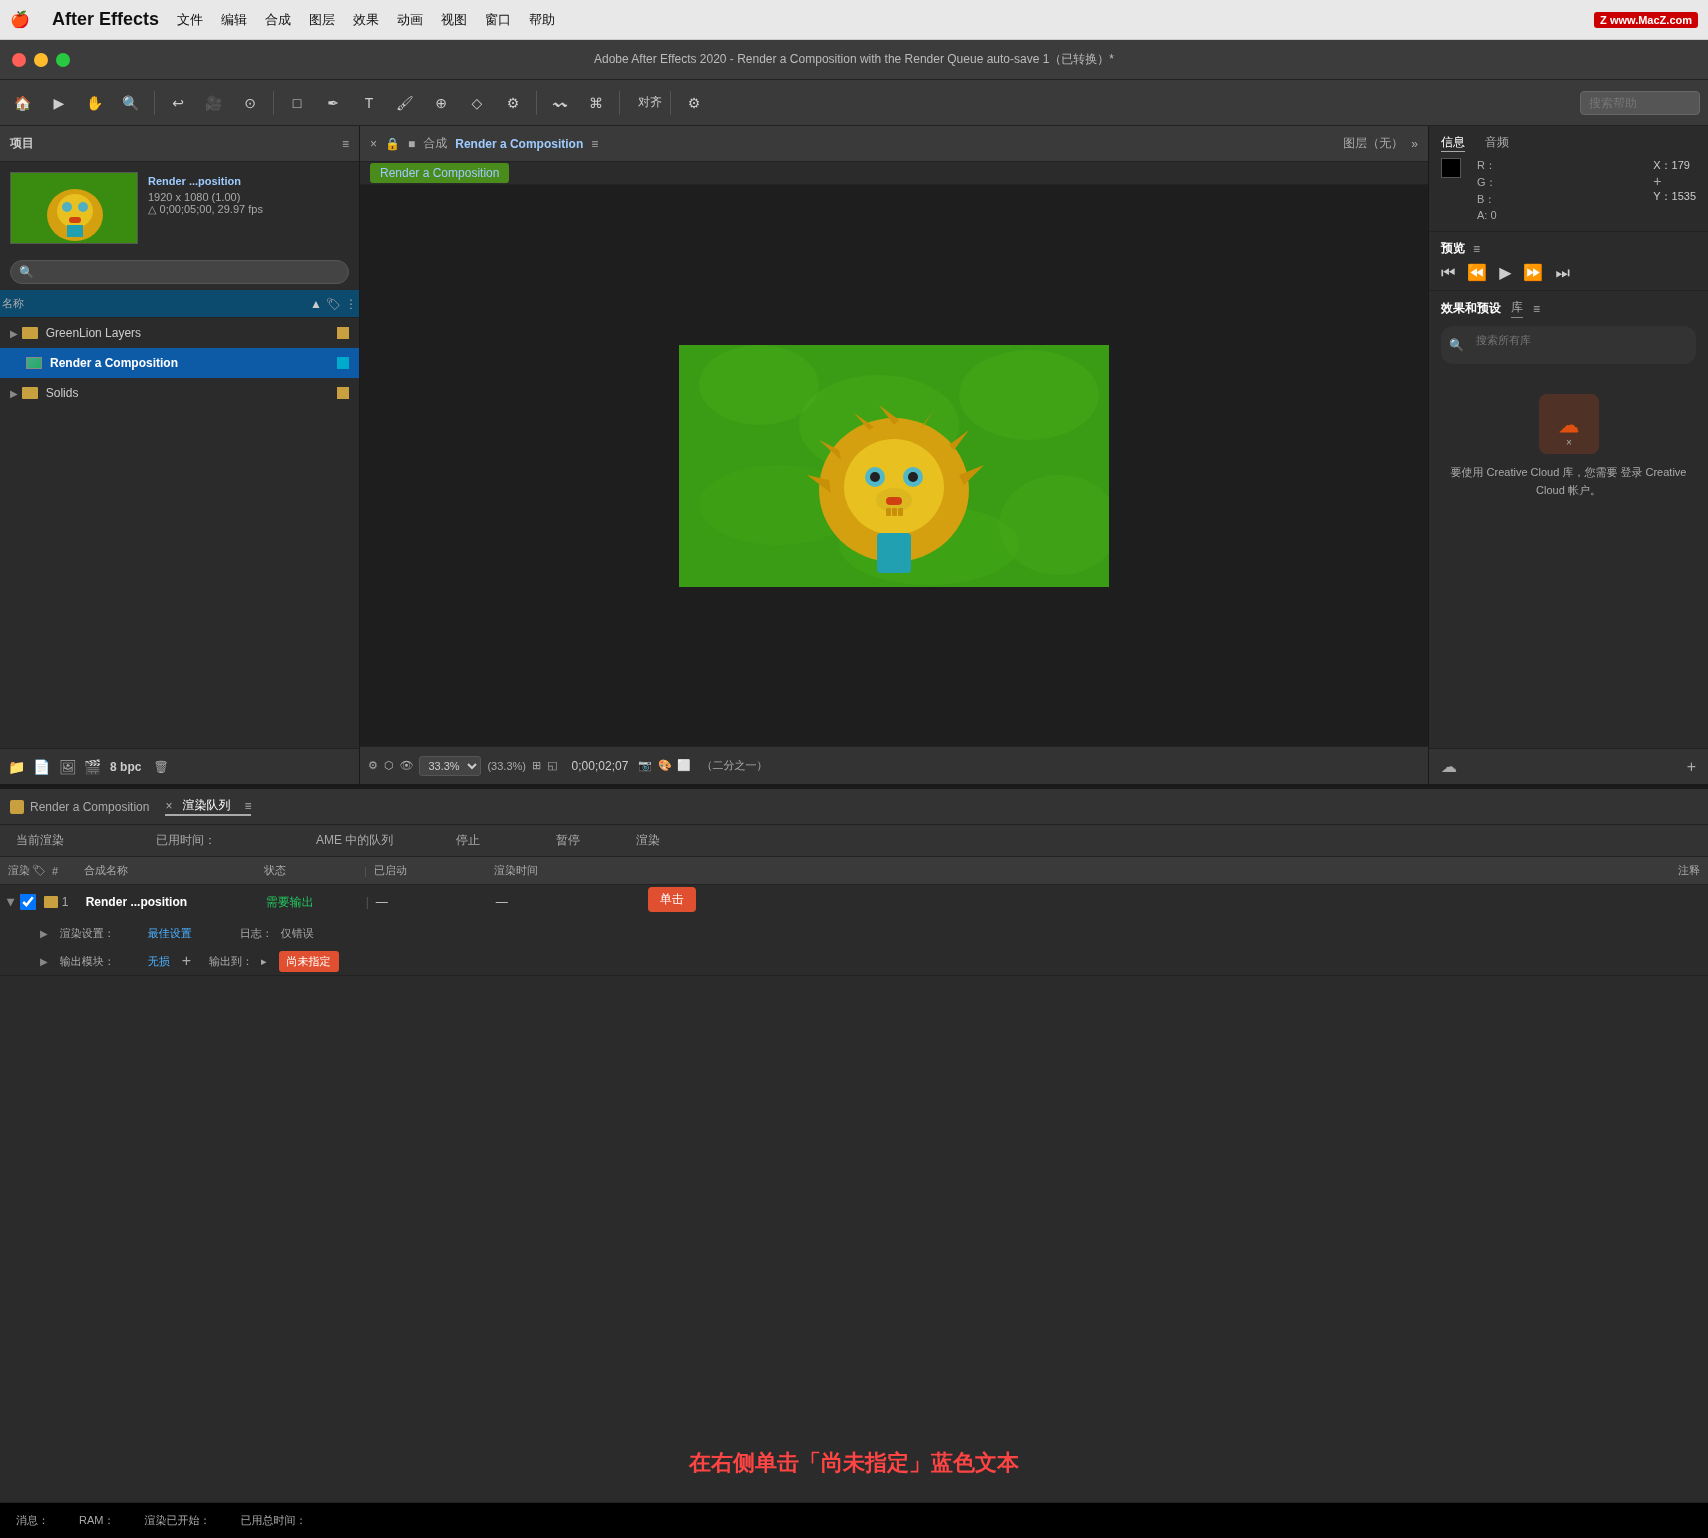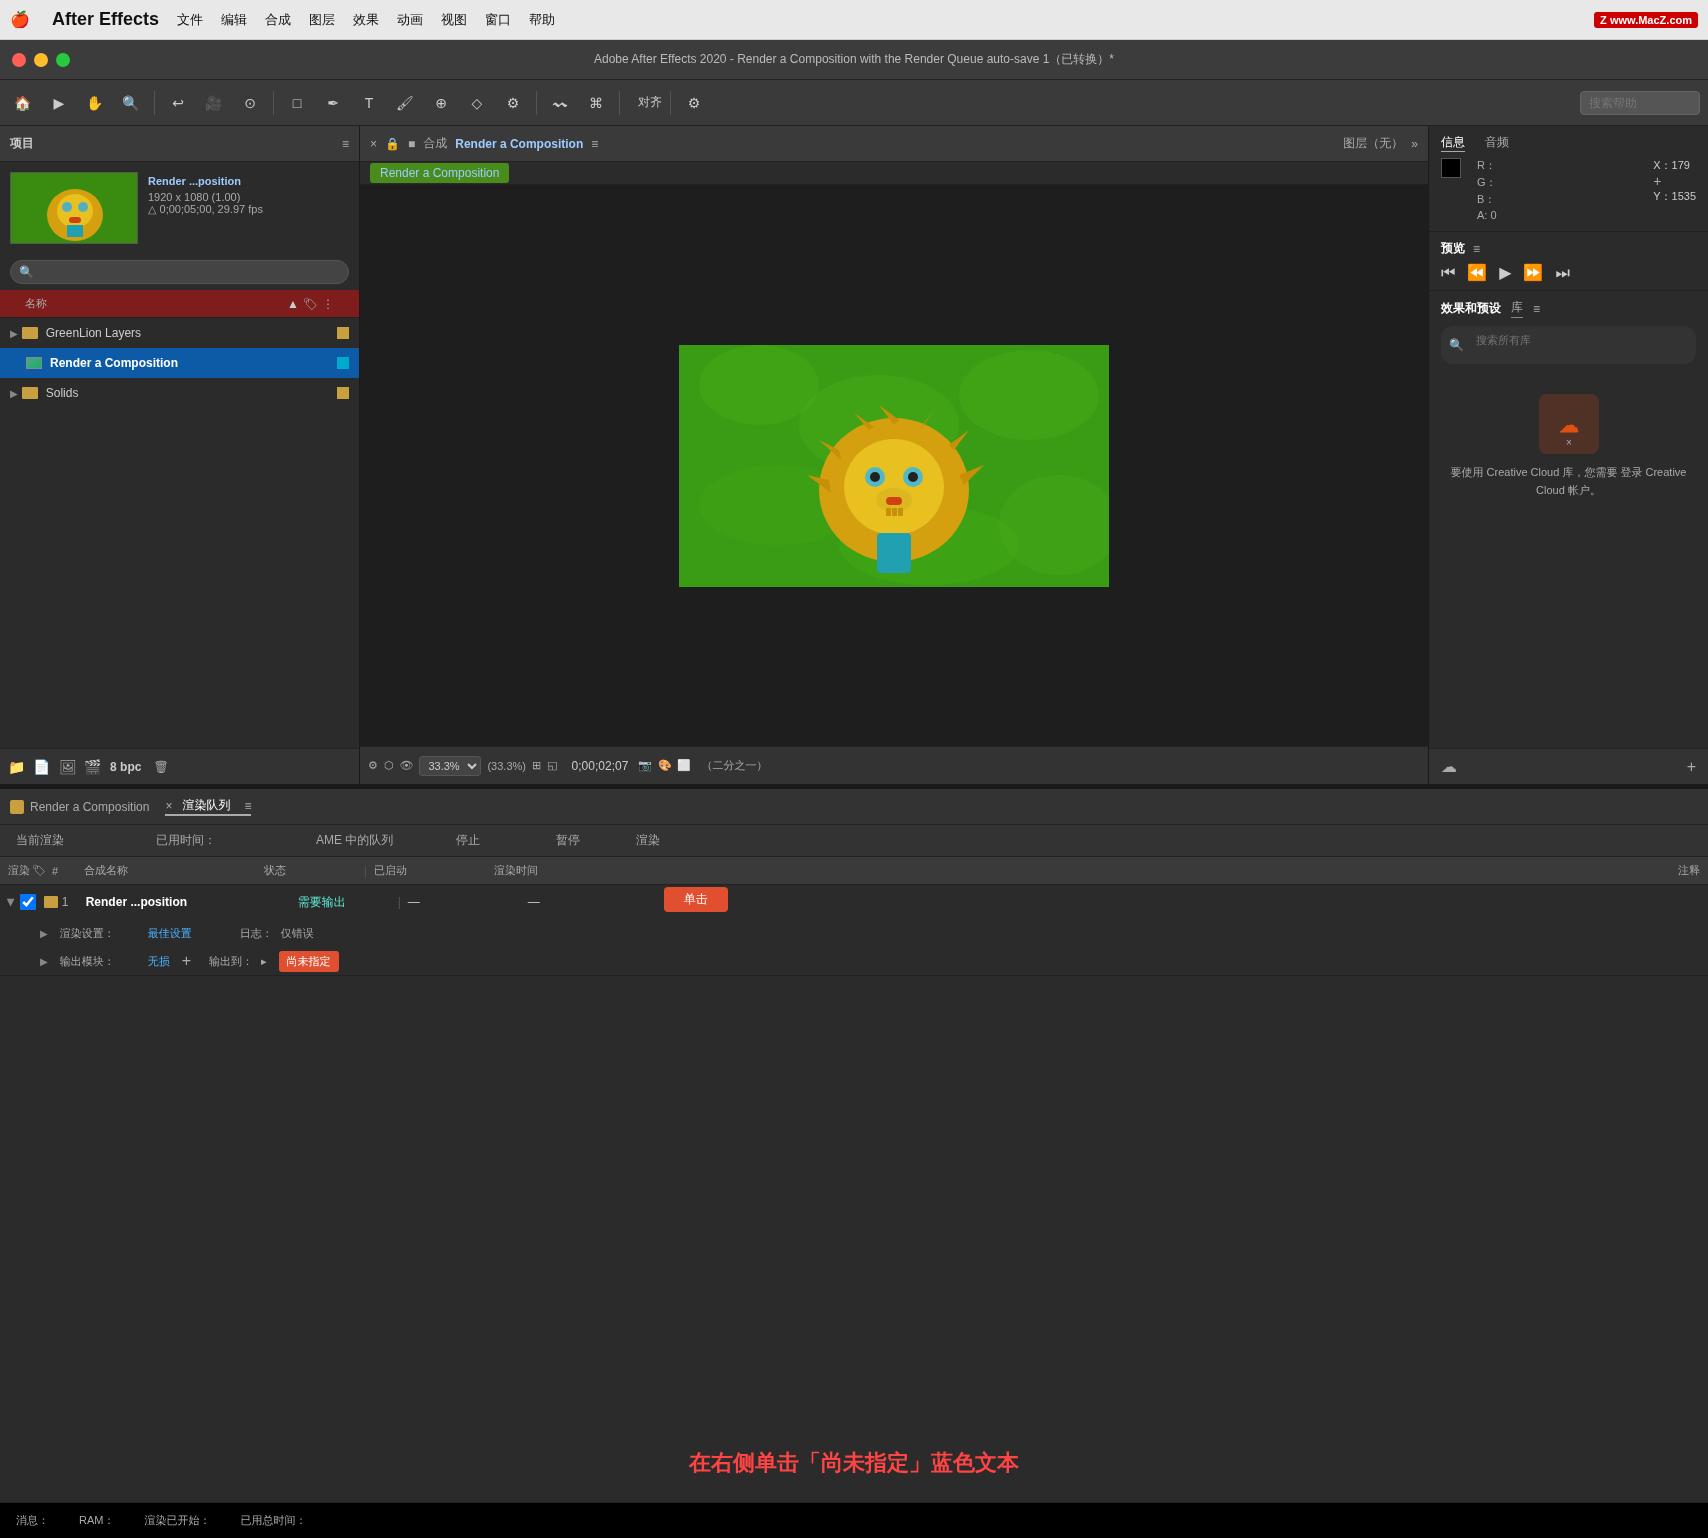--- a/index.html
+++ b/index.html
@@ -193,23 +193,23 @@
       padding: 4px 8px;
       border-radius: 12px;
       font-size: 12px;
       outline: none;
     }
 
     
     .file-list-header {
       display: flex;
       align-items: center;
-      padding: 4px 25px;
-      border-bottom: 1px solid #222;
-      background: #7f1d1d;
+      padding: 4px 2px;
+      border-bottom: 1px solid #222;
+      background: #0c4a6e;
       height: 28px;
     }
     .col-name { flex: 1; color: #aaa; font-size: 11px; }
     .sort-icons { margin-left: auto; display: flex; gap: 4px; }
 
     .file-item {
       display: flex;
       align-items: center;
       padding: 5px 10px;
       cursor: pointer;
@@ -494,21 +494,21 @@
     }
     .render-row-main {
       display: flex;
       align-items: center;
       padding: 0 8px;
       height: 34px;
       gap: 0;
     }
     .rc-cell { font-size: 12px; color: #ccc; }
     .rc-cell.name { color: #fff; font-weight: 600; }
-    .rc-cell.status-text { color: #5eead4; margin-left: 32px; }
+    .rc-cell.status-text { color: #22c55e; }
 
     .render-sub-row {
       display: flex;
       align-items: center;
       padding: 4px 8px 4px 40px;
       gap: 8px;
       height: 28px;
     }
     .render-sub-label { color: #aaa; font-size: 11px; width: 80px; }
     .render-sub-value { color: #4ab0ff; font-size: 11px; cursor: pointer; }
@@ -521,21 +521,21 @@
       height: 28px;
     }
     .render-output-label { color: #aaa; font-size: 11px; width: 80px; }
     .render-output-value { color: #4ab0ff; font-size: 11px; cursor: pointer; }
 
     
     .click-tooltip {
       background: #e05030;
       color: #fff;
       font-size: 12px;
-      padding: 4px 20px;
+      padding: 4px 12px;
       border-radius: 4px;
       position: absolute;
       right: -60px;
       top: -8px;
       white-space: nowrap;
       margin-left: 24px;
     }
 
     
     .unspecified-btn {

